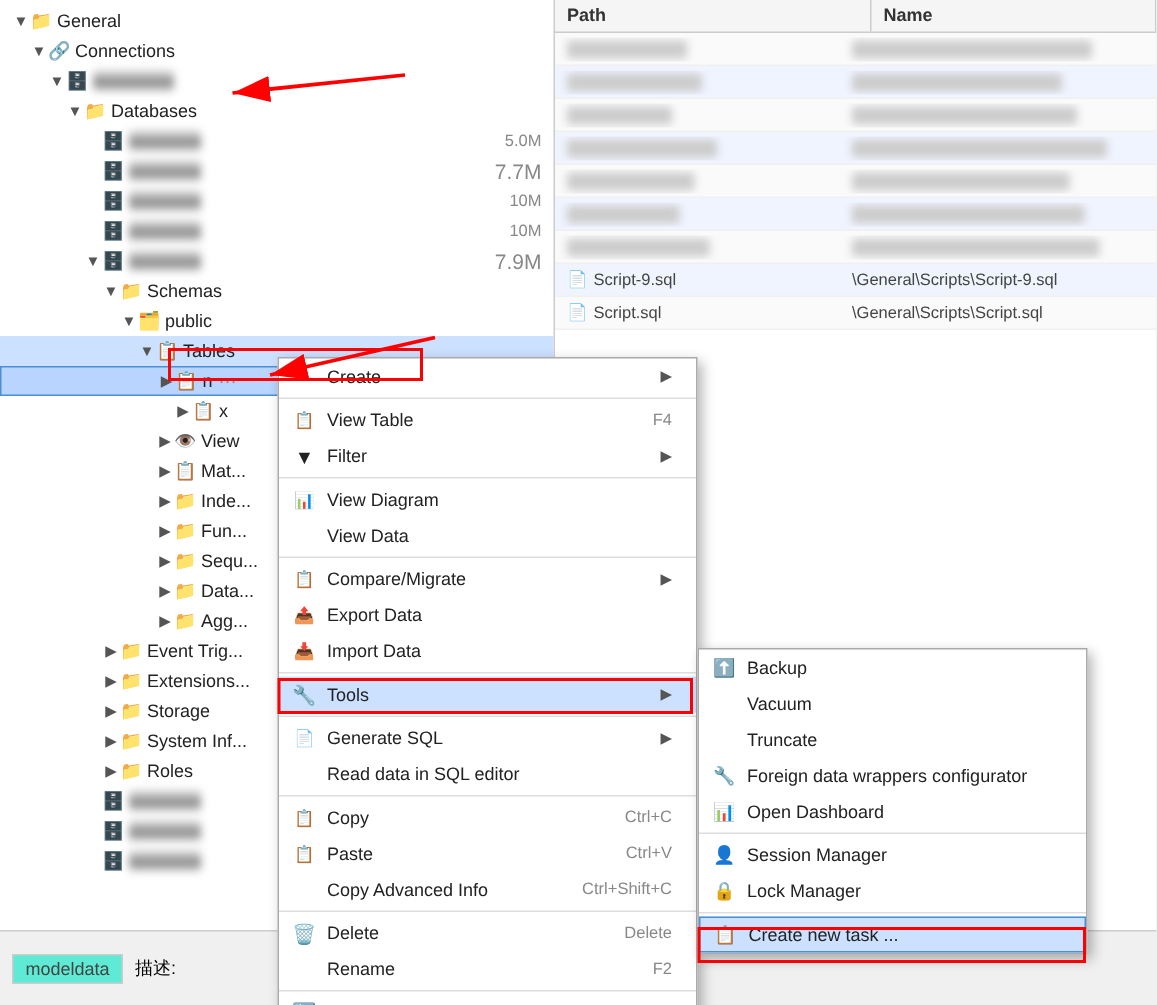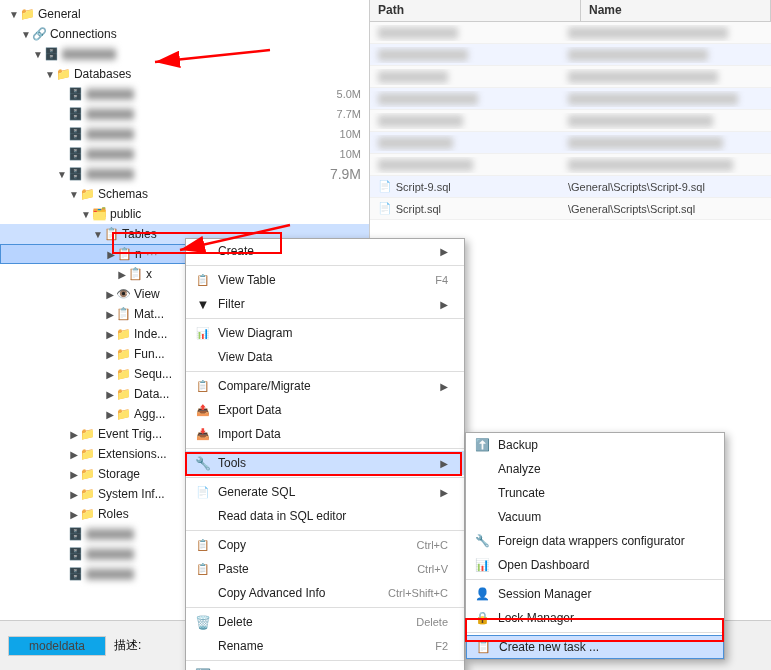--- a/index.html
+++ b/index.html
@@ -209,22 +209,22 @@
       filter: blur(3px);
       background: #ccc;
       border-radius: 2px;
       display: inline-block;
     }
 
     
     .status-left {
       font-size: 12px;
       color: #444;
-      background: #0ea5e9;
-      padding: 2px 20px;
+      background: #5eead4;
+      padding: 2px 8px;
       border: 1px solid #ccc;
       margin-right: 8px;
     }
 
     .status-desc {
       display: flex;
       align-items: center;
       gap: 4px;
     }
 
@@ -276,21 +276,21 @@
       <span class="icon icon-db">🗄️</span>
       <span class="blurred label">xxxxxxxx</span>
       <span style="margin-left:auto;padding-right:8px;color:#888;font-size:11px">5.0M</span>
     </div>
 
     <div class="tree-item">
       <span class="indent" style="width:52px"></span>
       <span class="arrow"> </span>
       <span class="icon icon-db">🗄️</span>
       <span class="blurred label">xxxxxxxx</span>
-      <span style="margin-left:auto;padding-right:8px;color:#888;font-size:11px">7.7M</span>
+      <span style="margin-left:auto;padding-right:8px;color:#888;font-size:14px">7.7M</span>
     </div>
 
     <div class="tree-item">
       <span class="indent" style="width:52px"></span>
       <span class="arrow"> </span>
       <span class="icon icon-db">🗄️</span>
       <span class="blurred label">xxxxxxxx</span>
       <span style="margin-left:auto;padding-right:8px;color:#888;font-size:11px">10M</span>
     </div>
 
@@ -631,33 +631,29 @@
 
 </div>
 
 <div class="submenu" style="left: 465px; top: 432px; width: 260px;">
 
   <div class="submenu-item">
     <span class="item-icon" style="font-size:12px">⬆️</span>
     <span>Backup</span>
   </div>
 
+
   <div class="submenu-item">
     <span class="item-icon"> </span>
-    <span>Analyze</span>
+    <span>Vacuum</span>
   </div>
 
   <div class="submenu-item">
     <span class="item-icon"> </span>
     <span>Truncate</span>
-  </div>
-
-  <div class="submenu-item">
-    <span class="item-icon"> </span>
-    <span>Vacuum</span>
   </div>
 
   <div class="submenu-item">
     <span class="item-icon" style="font-size:12px">🔧</span>
     <span>Foreign data wrappers configurator</span>
   </div>
 
   <div class="submenu-item">
     <span class="item-icon" style="font-size:12px">📊</span>
     <span>Open Dashboard</span>

